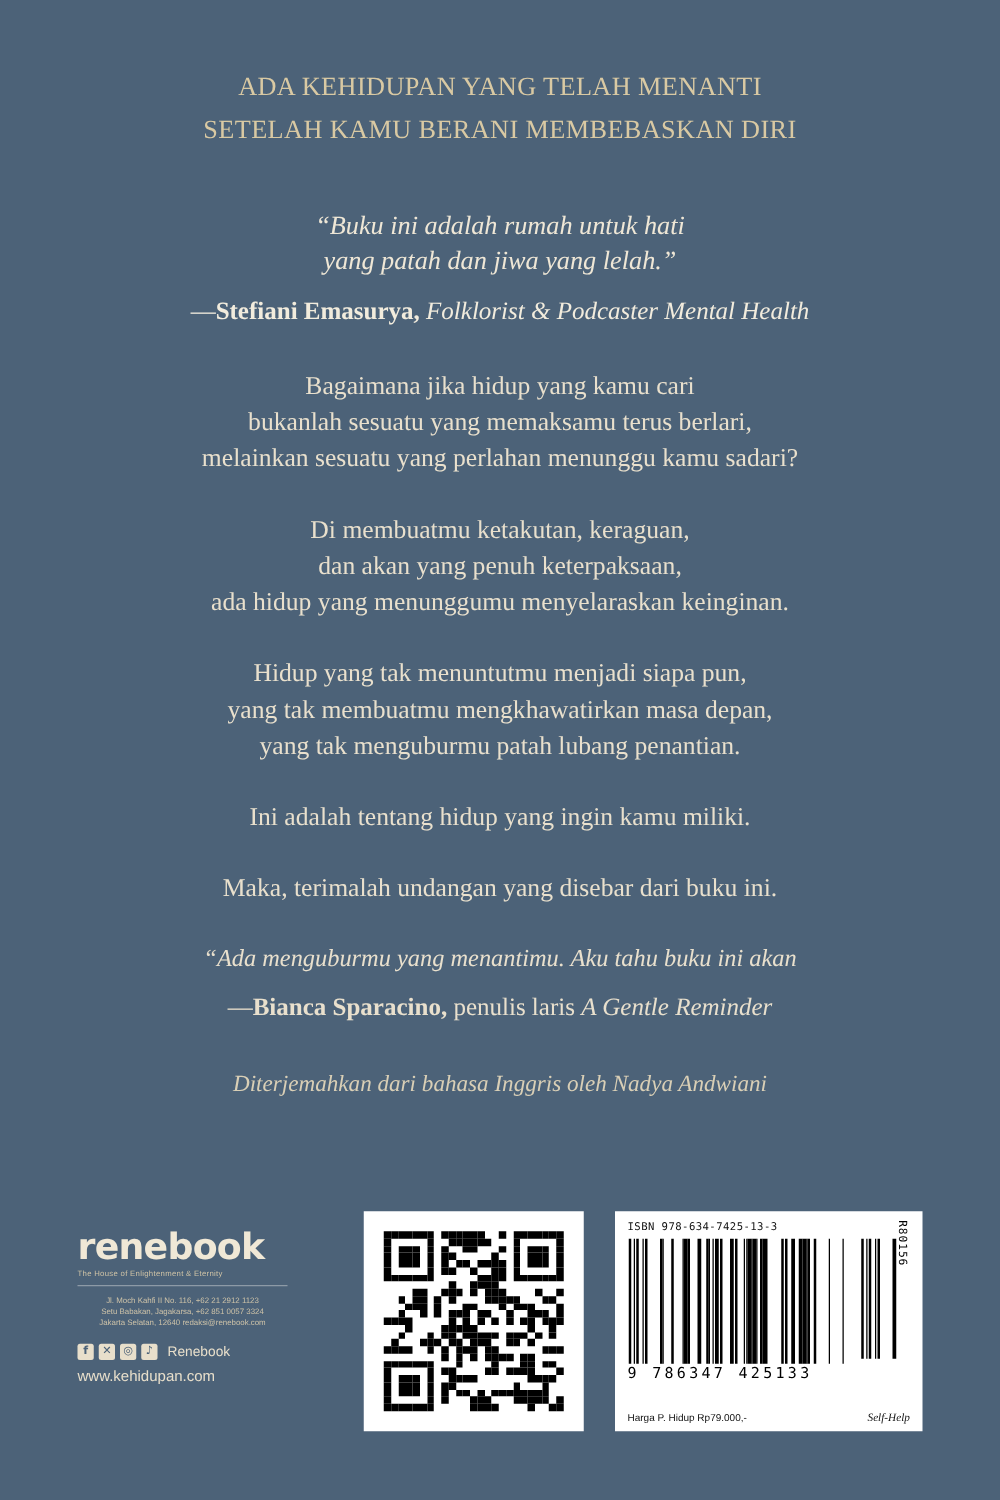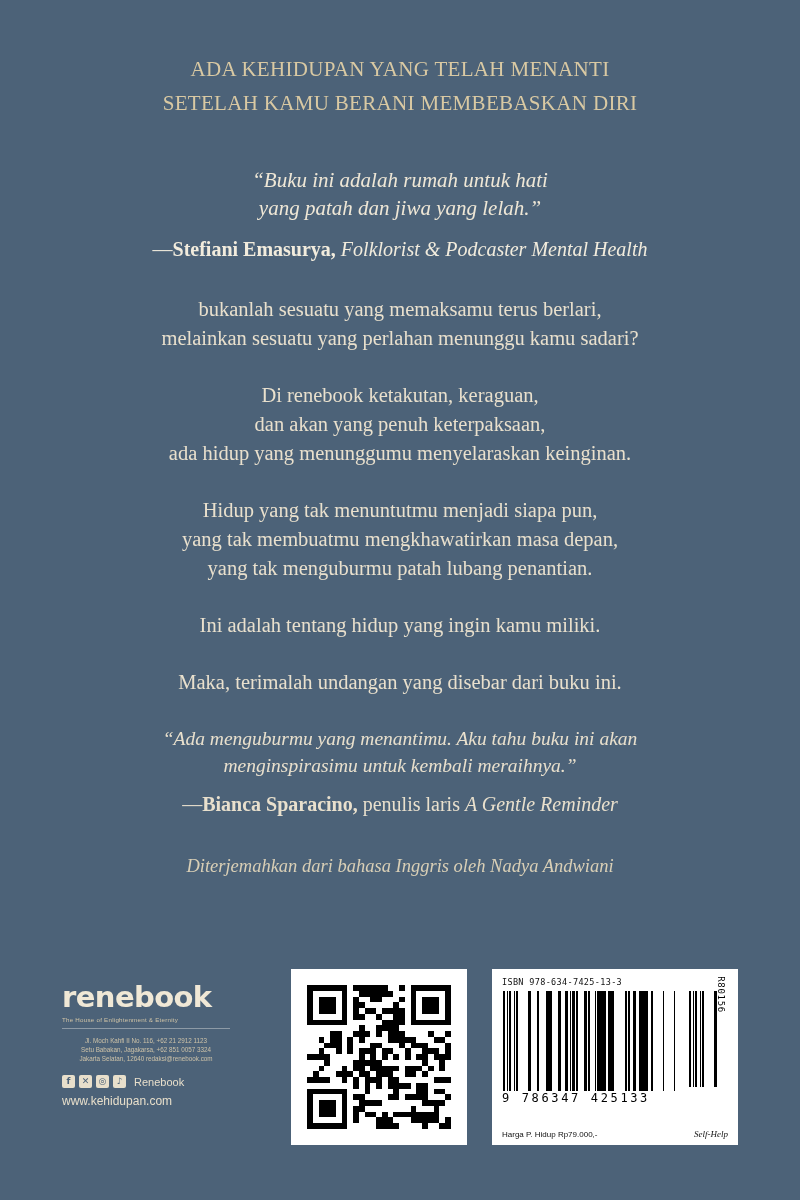--- a/index.html
+++ b/index.html
@@ -300,44 +300,44 @@
   </div>
 
   <div class="endorse">
     <div class="quote-line">“Buku ini adalah rumah untuk hati</div>
     <div class="quote-line">yang patah dan jiwa yang lelah.”</div>
     <div class="attrib"><span class="dash">—</span><span class="name">Stefiani Emasurya,</span> <span class="role">Folklorist &amp; Podcaster Mental Health</span></div>
   </div>
 
   <div class="body-copy">
     <p class="para">
+      <span class="ln">Bagaimana jika hidup yang kamu cari</span>
       <span class="ln">bukanlah sesuatu yang memaksamu terus berlari,</span>
       <span class="ln">melainkan sesuatu yang perlahan menunggu kamu sadari?</span>
     </p>
     <p class="para">
-      <span class="ln">Di renebook ketakutan, keraguan,</span>
+      <span class="ln">Di membuatmu ketakutan, keraguan,</span>
       <span class="ln">dan akan yang penuh keterpaksaan,</span>
       <span class="ln">ada hidup yang menunggumu menyelaraskan keinginan.</span>
     </p>
     <p class="para">
       <span class="ln">Hidup yang tak menuntutmu menjadi siapa pun,</span>
       <span class="ln">yang tak membuatmu mengkhawatirkan masa depan,</span>
       <span class="ln">yang tak menguburmu patah lubang penantian.</span>
     </p>
     <p class="para">
       <span class="ln">Ini adalah tentang hidup yang ingin kamu miliki.</span>
     </p>
     <p class="para">
       <span class="ln">Maka, terimalah undangan yang disebar dari buku ini.</span>
     </p>
   </div>
 
   <div class="endorse2">
     <div class="quote-line">“Ada menguburmu yang menantimu. Aku tahu buku ini akan</div>
-    <div class="quote-line">menginspirasimu untuk kembali meraihnya.”</div>
     <div class="attrib"><span>—</span><span class="name">Bianca Sparacino,</span><span> penulis laris </span><span class="work">A Gentle Reminder</span></div>
   </div>
 
   <div class="translator">Diterjemahkan dari bahasa Inggris oleh Nadya Andwiani</div>
 
   <div class="bottom">
 
     <div class="publisher">
       <div class="pub-logo">renebook</div>
       <div class="pub-tag">The House of Enlightenment &amp; Eternity</div>

